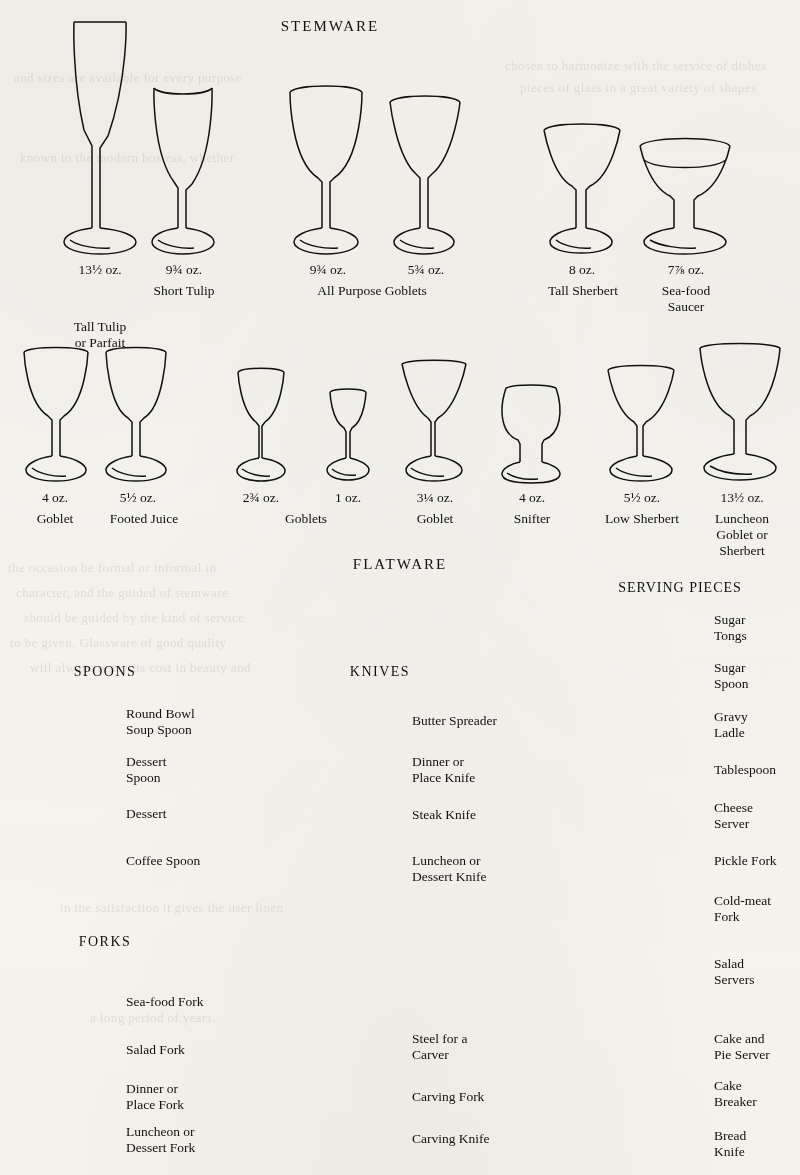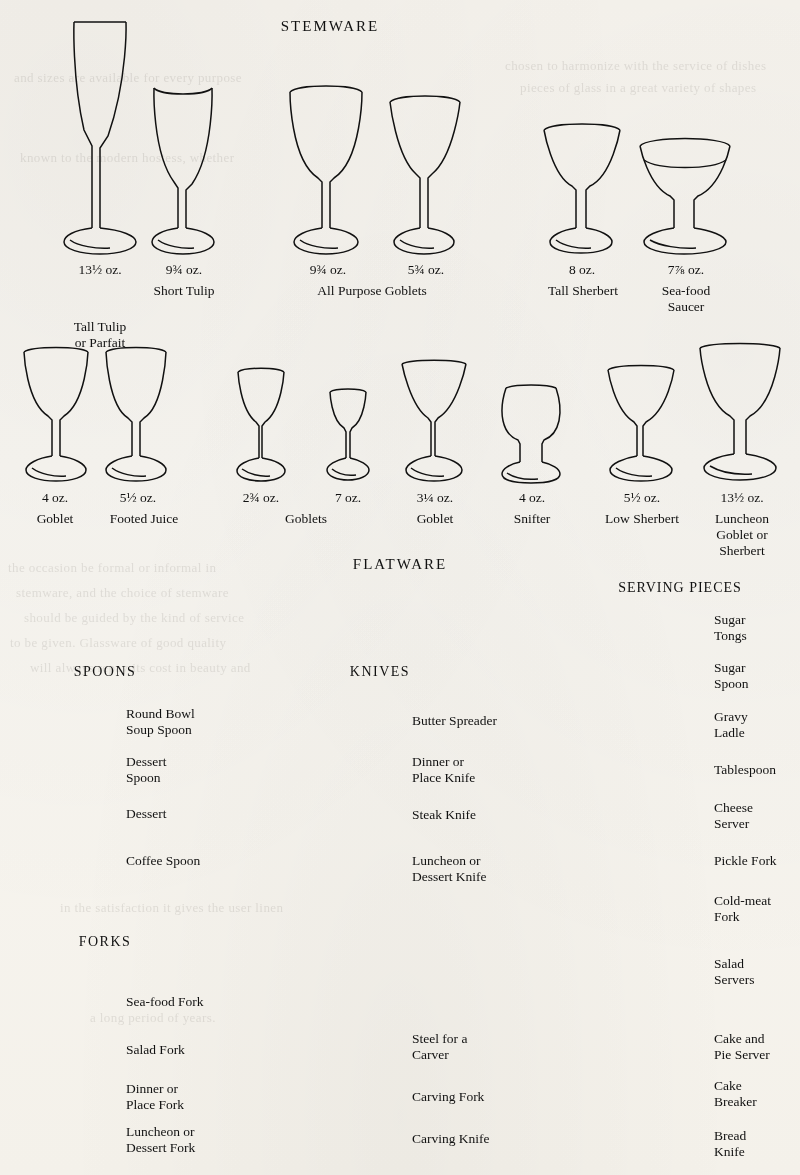--- a/index.html
+++ b/index.html
@@ -80,21 +80,21 @@
 </head>
 <body>
 
 <div class="page">
 
   <div class="ghost" style="left:520px;top:80px;">pieces of glass in a great variety of shapes</div>
   <div class="ghost" style="left:505px;top:58px;">chosen to harmonize with the service of dishes</div>
   <div class="ghost" style="left:14px;top:70px;">and sizes are available for every purpose</div>
   <div class="ghost" style="left:20px;top:150px;">known to the modern hostess, whether</div>
   <div class="ghost" style="left:8px;top:560px;">the occasion be formal or informal in</div>
-  <div class="ghost" style="left:16px;top:585px;">stemware, and the choice of stemware</div>
+  <div class="ghost" style="left:16px;top:585px;">character, and the guided of stemware</div>
   <div class="ghost" style="left:24px;top:610px;">should be guided by the kind of service</div>
   <div class="ghost" style="left:10px;top:635px;">to be given. Glassware of good quality</div>
   <div class="ghost" style="left:30px;top:660px;">will always repay its cost in beauty and</div>
   <div class="ghost" style="left:60px;top:900px;">in the satisfaction it gives the user linen</div>
   <div class="ghost" style="left:90px;top:1010px;">a long period of years.</div>
 
   <div class="section-title" style="left:0;top:18px;width:660px;">STEMWARE</div>
 
   <div class="glass" style="left:52px;top:18px;">
     <svg width="96" height="240" viewBox="0 0 96 240">
@@ -255,21 +255,21 @@
     </svg>
   </div>
 
   <div class="caption" style="left:10px;top:490px;width:90px;">4 oz.</div>
   <div class="caption" style="left:10px;top:511px;width:90px;">Goblet</div>
 
   <div class="caption" style="left:92px;top:490px;width:92px;">5½ oz.</div>
   <div class="caption" style="left:86px;top:511px;width:116px;">Footed  Juice</div>
 
   <div class="caption" style="left:216px;top:490px;width:90px;">2¾ oz.</div>
-  <div class="caption" style="left:304px;top:490px;width:88px;">7 oz.</div>
+  <div class="caption" style="left:304px;top:490px;width:88px;">1 oz.</div>
   <div class="caption" style="left:256px;top:511px;width:100px;">Goblets</div>
 
   <div class="caption" style="left:390px;top:490px;width:90px;">3¼ oz.</div>
   <div class="caption" style="left:390px;top:511px;width:90px;">Goblet</div>
 
   <div class="caption" style="left:488px;top:490px;width:88px;">4 oz.</div>
   <div class="caption" style="left:488px;top:511px;width:88px;">Snifter</div>
 
   <div class="caption" style="left:596px;top:490px;width:92px;">5½ oz.</div>
   <div class="caption" style="left:586px;top:511px;width:112px;">Low  Sherbert</div>

